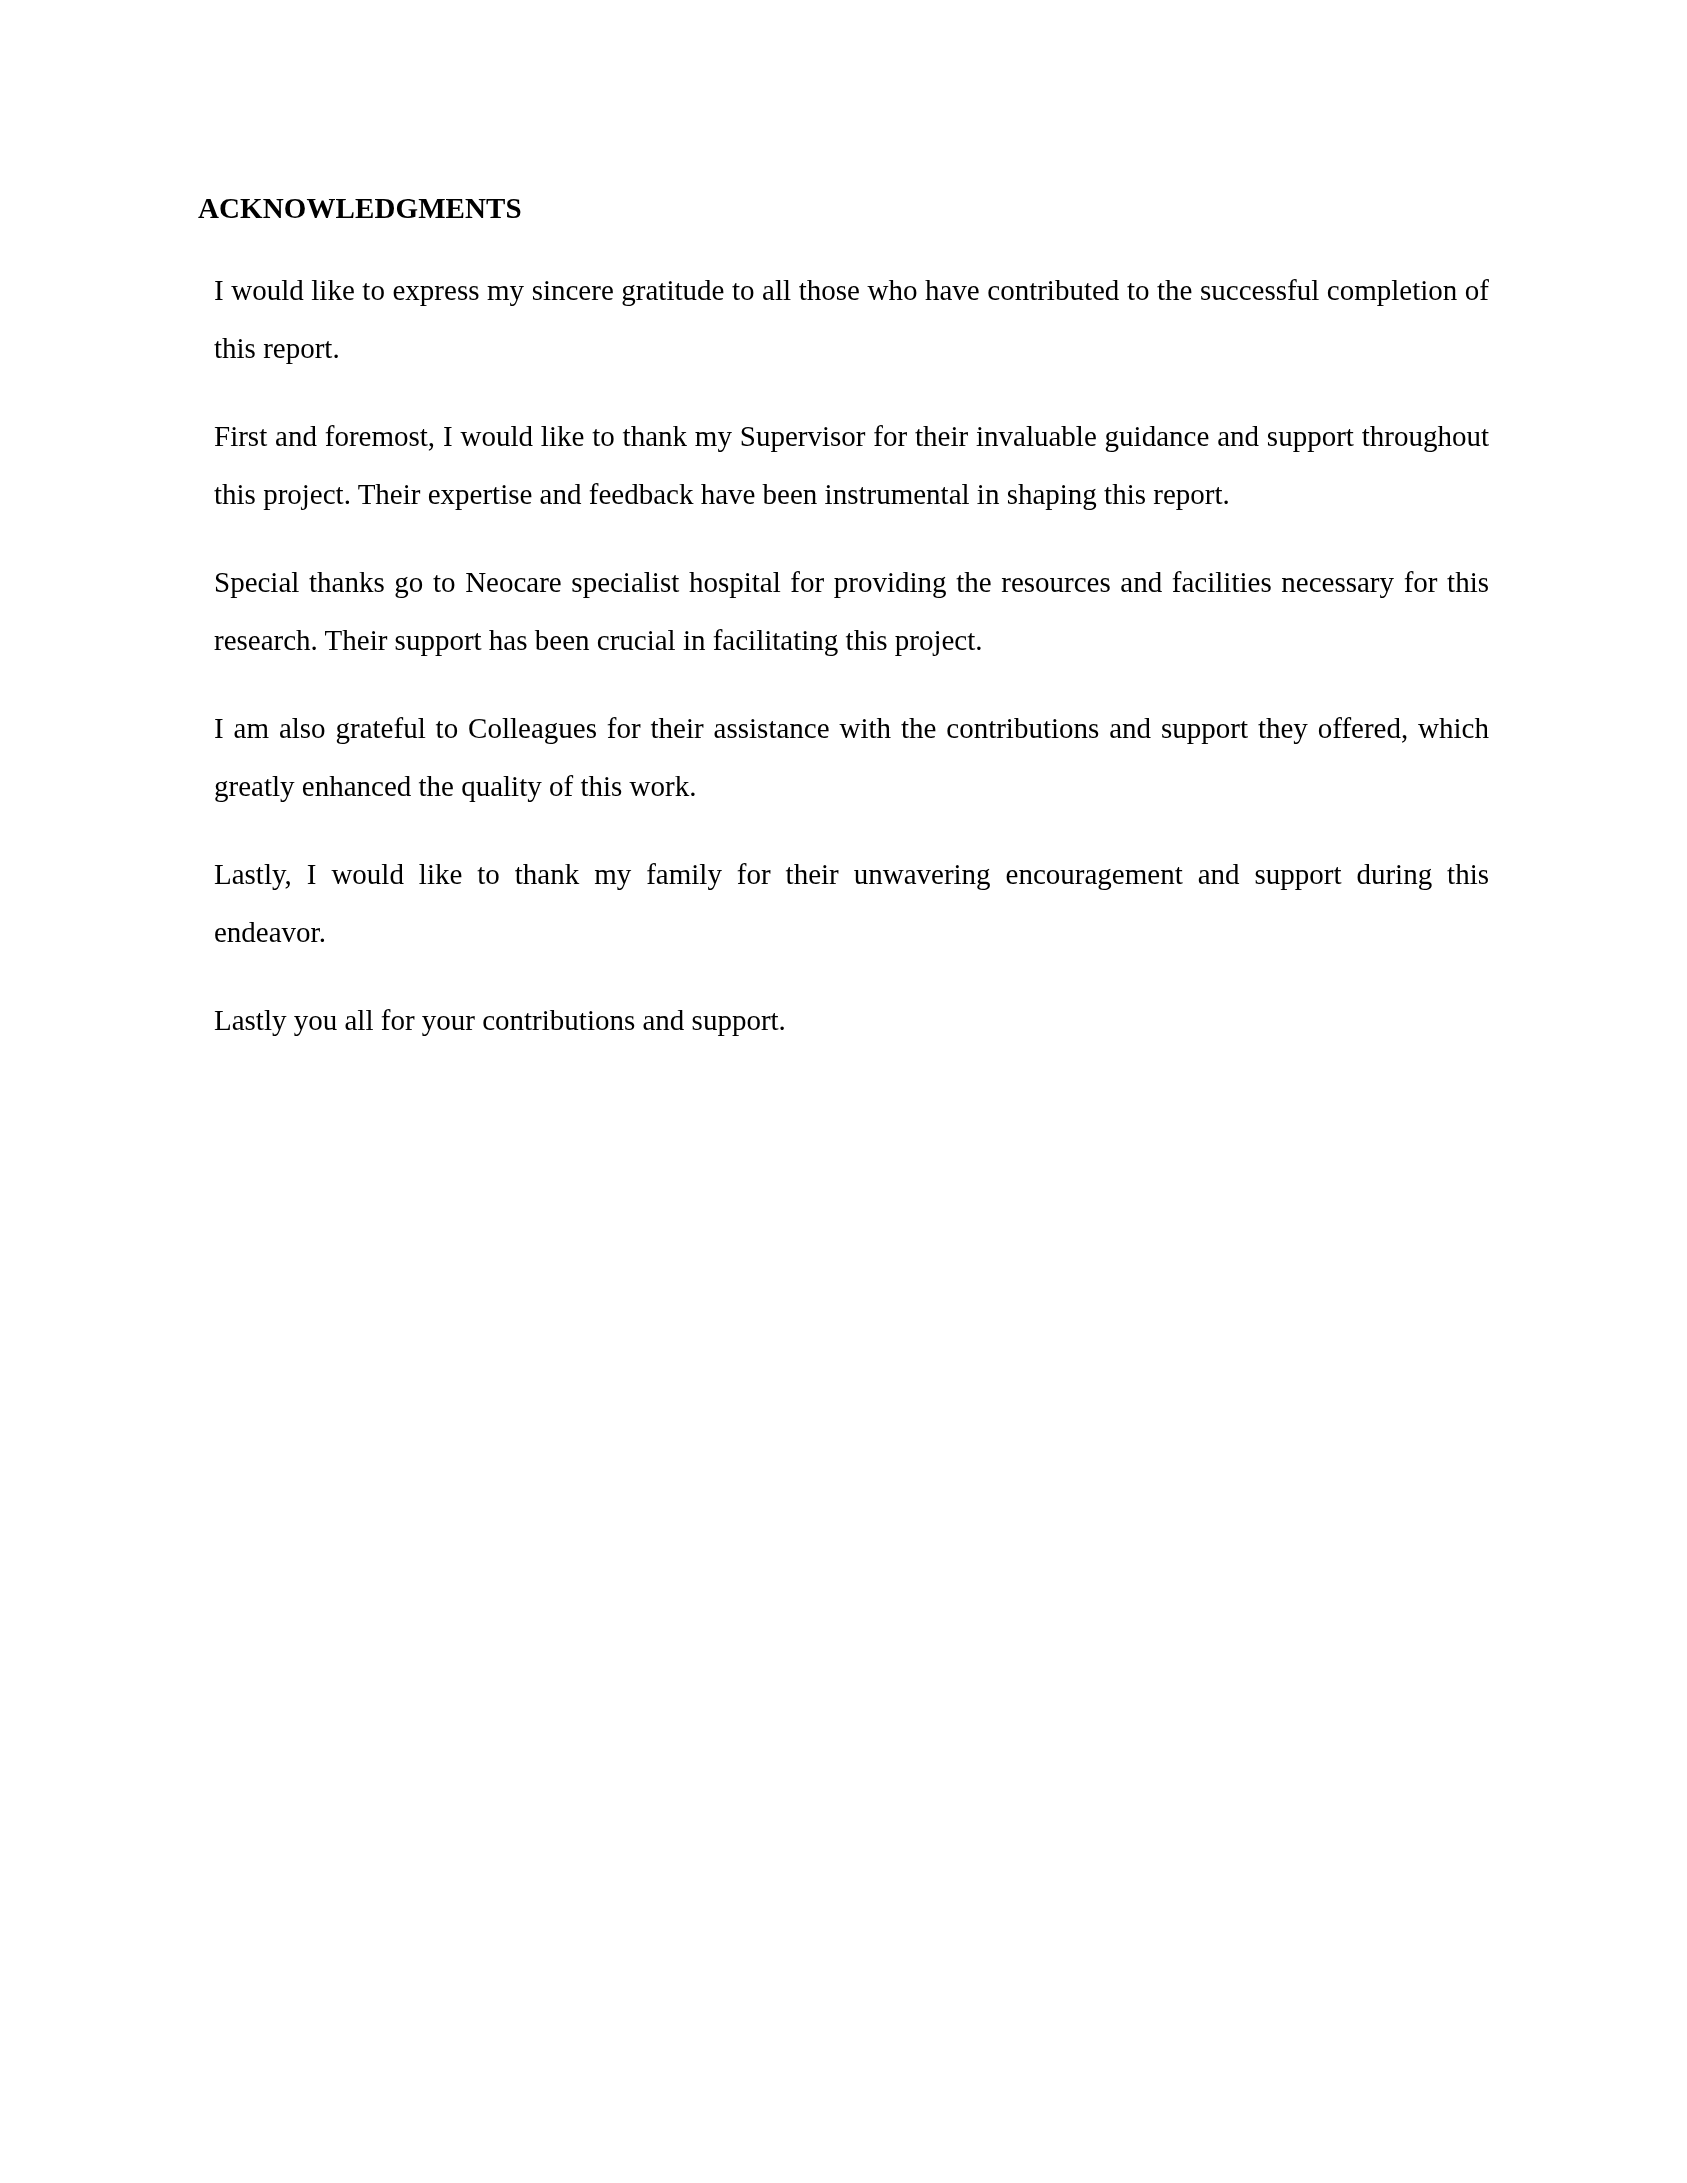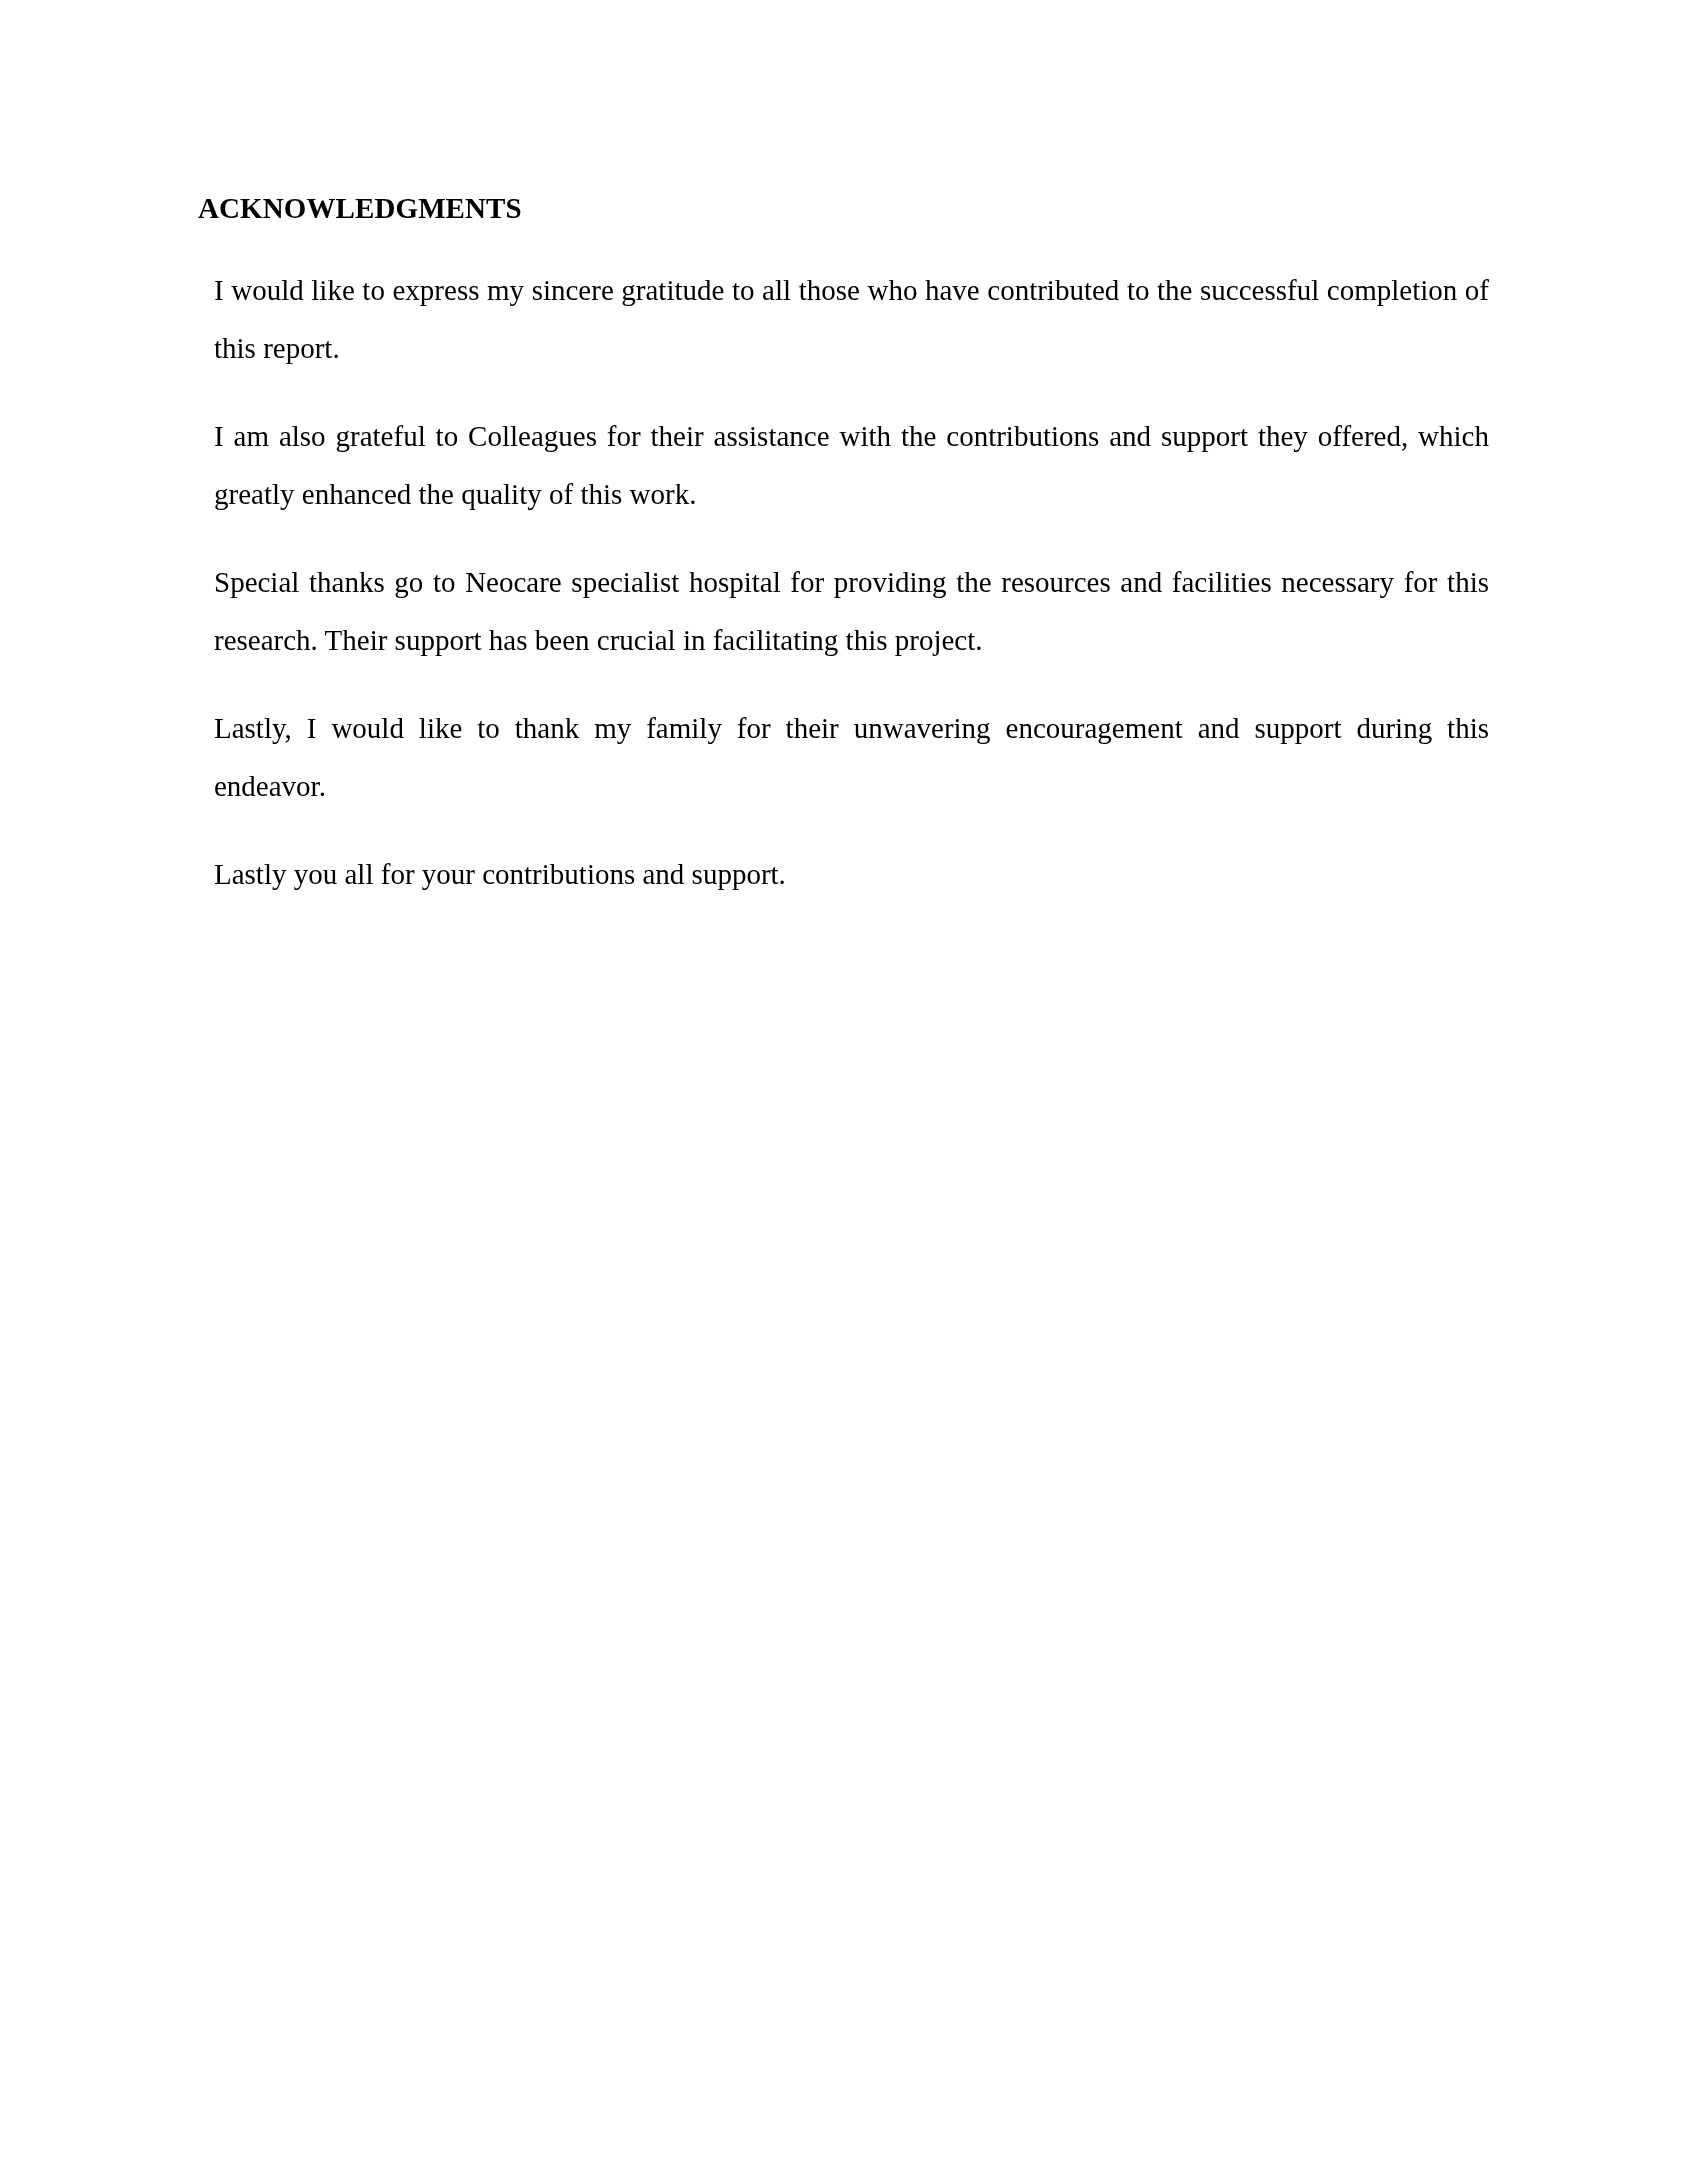--- a/index.html
+++ b/index.html
@@ -69,24 +69,25 @@
 <body>
 
 <div class="page">
 
   <div class="content">
 
     <h1 class="doc-heading">ACKNOWLEDGMENTS</h1>
 
     <p class="doc-paragraph">I would like to express my sincere gratitude to all those who have contributed to the successful completion of this report.</p>
 
+    <p class="doc-paragraph">First and foremost, I would like to thank my Supervisor for their invaluable guidance and support throughout this project. Their expertise and feedback have been instrumental in shaping this report.</p>
+
+    <p class="doc-paragraph">Special thanks go to Neocare specialist hospital for providing the resources and facilities necessary for this research. Their support has been crucial in facilitating this project.</p>
 
     <p class="doc-paragraph">I am also grateful to Colleagues for their assistance with the contributions and support they offered, which greatly enhanced the quality of this work.</p>
-
-    <p class="doc-paragraph">Special thanks go to Neocare specialist hospital for providing the resources and facilities necessary for this research. Their support has been crucial in facilitating this project.</p>
 
 
     <p class="doc-paragraph">Lastly, I would like to thank my family for their unwavering encouragement and support during this endeavor.</p>
 
     <p class="doc-paragraph">Lastly you all for your contributions and support.</p>
 
   </div>
 
   <div class="page-footer">
     <span class="page-number">ii</span>

